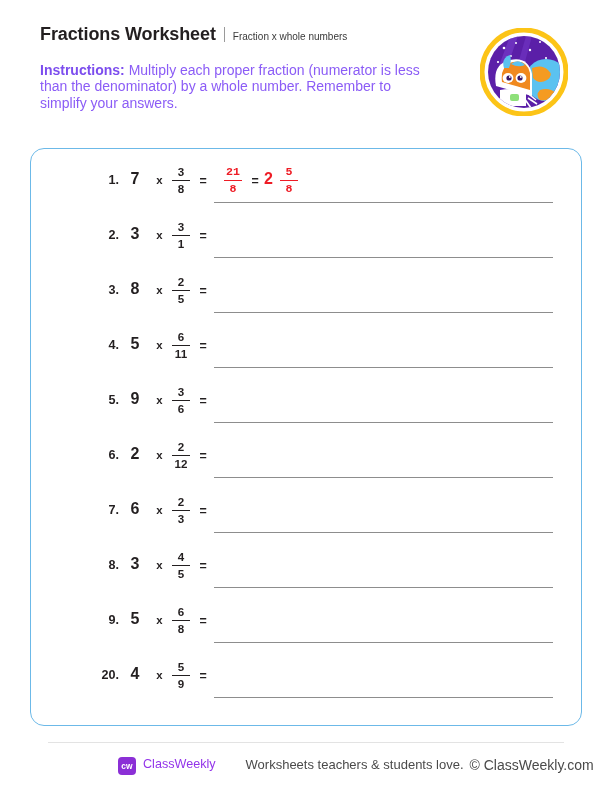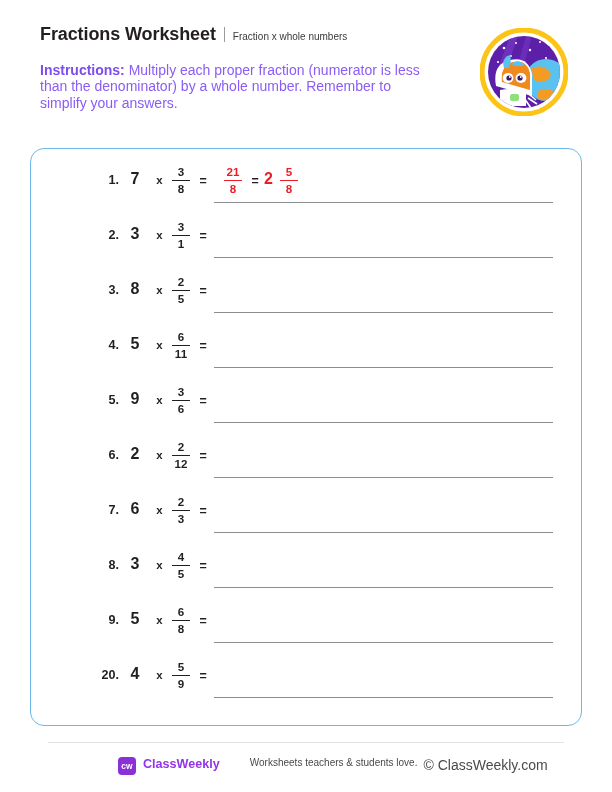--- a/index.html
+++ b/index.html
@@ -141,21 +141,21 @@
     font-weight: bold;
     line-height: 14px;
     color: #231f20;
   }
   .frac .bar {
     width: 18px;
     height: 1.4px;
     background: #231f20;
     margin: 1px 0;
   }
-  .frac.red .n, .frac.red .d { color: #ee1c25; }
+  .frac.red .n, .frac.red .d { color: #ee1c25; font-family: Liberation Mono, monospace; }
   .frac.red .bar { background: #ee1c25; }
 
   .p-eq {
     width: 18px;
     text-align: center;
     font-size: 12.4px;
     font-weight: bold;
     color: #231f20;
     padding-top: 11px;
     flex: none;
@@ -215,26 +215,26 @@
     font-size: 8.4px;
     font-weight: bold;
     display: flex;
     align-items: center;
     justify-content: center;
     letter-spacing: 0.2px;
   }
   .logo-text {
     margin-left: 7px;
     font-size: 12.6px;
-    font-weight: bold;
+    font-weight: normal;
     color: #9333ea;
   }
   .footer-tag {
     margin-left: 30px;
-    font-size: 10px;
+    font-size: 13px;
     color: #4a4a4a;
   }
   .footer-copy {
     margin-left: 6px;
     font-size: 14px;
     color: #4a4a4a;
   }
 </style>
 </head>
 <body>

